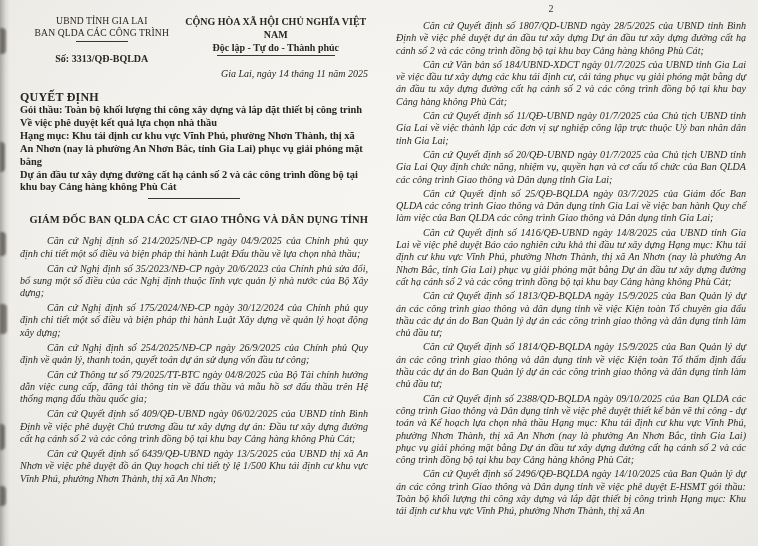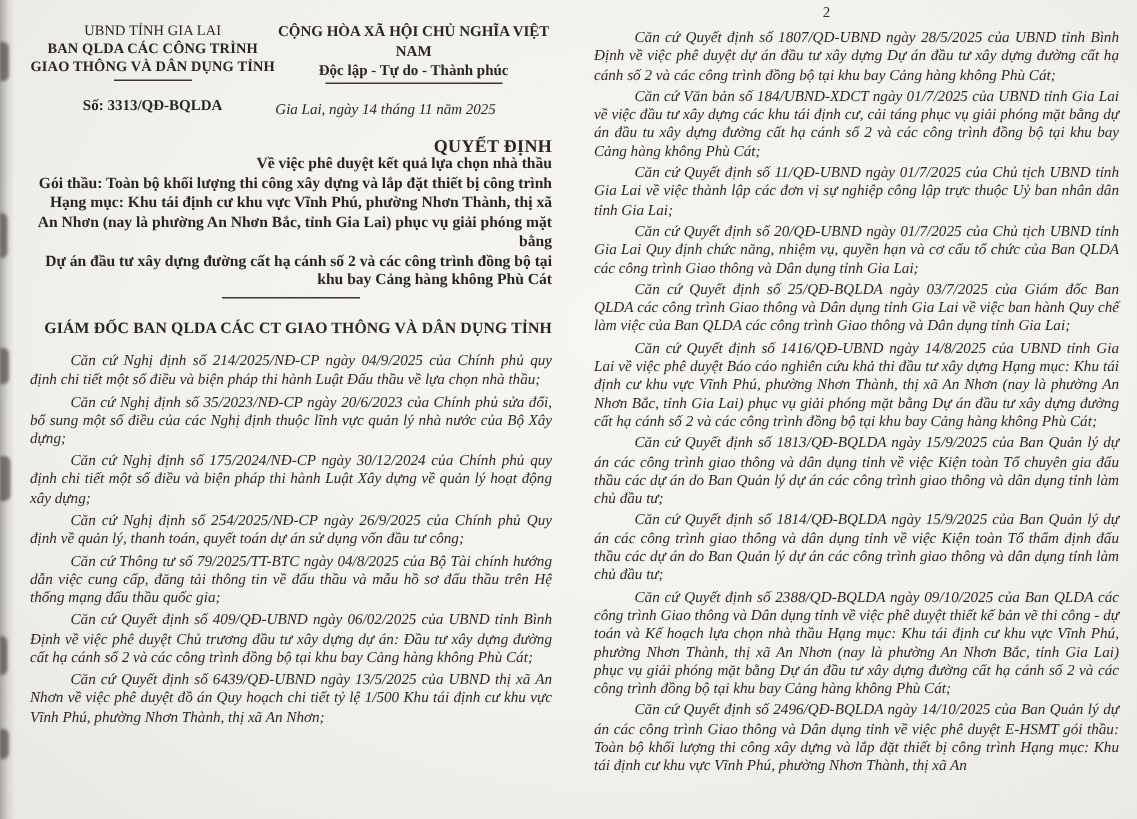--- a/index.html
+++ b/index.html
@@ -39,29 +39,29 @@
 
   .page { height: 546px; overflow: hidden; }
   .page-left  { width: 378px; padding: 15px 10px 0 20px; }
   .page-right { width: 380px; padding: 3px 12px 0 18px; }
 
   
   .hdr { display: flex; }
   .hdr-org { width: 47%; text-align: center; }
   .hdr-nat { width: 53%; text-align: center; }
   .hdr-line   { font-size: 9.6px;  line-height: 12px; letter-spacing: .1px; }
-  .hdr-bold   { font-weight: bold; }
+  .hdr-bold   { font-weight: normal; }
   .rule-sm { width: 52px; border-top: 1.2px solid #3a362f; margin: 2px auto 0; }
   .rule-md { width: 118px; border-top: 1.2px solid #3a362f; margin: 1px auto 0; }
   .doc-number { font-size: 10px; margin-top: 11px; text-align: center; font-weight: bold; }
   .nat-motto { font-size: 10px; font-weight: bold; line-height: 13px; }
-  .place-date { font-size: 10px; font-style: italic; margin-top: 12px; text-align: left; }
+  .place-date { font-size: 10px; font-style: italic; margin-top: 12px; text-align: right; }
 
   
-  .title-block { margin-top: 11px; text-align: right; font-weight: bold; }
+  .title-block { margin-top: 11px; text-align: left; font-weight: bold; }
   .t-main { font-size: 12px;   line-height: 14px; letter-spacing: .2px; }
   .t-sub  { font-size: 10.4px; line-height: 12.9px; }
   .rule-title { width: 92px; border-top: 1.2px solid #3a362f; margin: 4px auto 0; }
 
   .section-heading {
     margin-top: 14px;
     text-align: right;
     font-weight: bold;
     font-size: 10.5px;
     line-height: 13px;
@@ -99,36 +99,35 @@
   <div class="smudge s4"></div>
   <div class="smudge s5"></div>
   <div class="smudge s6"></div>
 
   <div class="page page-left">
 
     <div class="hdr">
       <div class="hdr-org">
         <div class="hdr-line">UBND TỈNH GIA LAI</div>
         <div class="hdr-line hdr-bold">BAN QLDA CÁC CÔNG TRÌNH</div>
-        <div class="hdr-line hdr-bold">GIAO THÔNG VÀ DÂN DỤNG TỈNH</div>
         <div class="rule-sm"></div>
         <div class="doc-number">Số: 3313/QĐ-BQLDA</div>
       </div>
       <div class="hdr-nat">
         <div class="nat-motto">CỘNG HÒA XÃ HỘI CHỦ NGHĨA VIỆT NAM</div>
         <div class="nat-motto">Độc lập - Tự do - Thành phúc</div>
         <div class="rule-md"></div>
         <div class="place-date">Gia Lai, ngày 14 tháng 11 năm 2025</div>
       </div>
     </div>
 
     <div class="title-block">
       <div class="t-main">QUYẾT ĐỊNH</div>
+      <div class="t-sub">Gói thầu: Toàn bộ khối lượng thi công xây dựng và lắp đặt thiết bị công trình</div>
       <div class="t-sub">Về việc phê duyệt kết quả lựa chọn nhà thầu</div>
-      <div class="t-sub">Gói thầu: Toàn bộ khối lượng thi công xây dựng và lắp đặt thiết bị công trình</div>
       <div class="t-sub">Hạng mục: Khu tái định cư khu vực Vĩnh Phú, phường Nhơn Thành, thị xã An Nhơn (nay là phường An Nhơn Bắc, tỉnh Gia Lai) phục vụ giải phóng mặt bằng</div>
       <div class="t-sub">Dự án đầu tư xây dựng đường cất hạ cánh số 2 và các công trình đồng bộ tại khu bay Cảng hàng không Phù Cát</div>
       <div class="rule-title"></div>
     </div>
 
     <div class="section-heading">GIÁM ĐỐC BAN QLDA CÁC CT GIAO THÔNG VÀ DÂN DỤNG TỈNH</div>
 
     <div class="paras">
       <p class="para">Căn cứ Nghị định số 214/2025/NĐ-CP ngày 04/9/2025 của Chính phủ quy định chi tiết một số điều và biện pháp thi hành Luật Đấu thầu về lựa chọn nhà thầu;</p>
       <p class="para">Căn cứ Nghị định số 35/2023/NĐ-CP ngày 20/6/2023 của Chính phủ sửa đổi, bổ sung một số điều của các Nghị định thuộc lĩnh vực quản lý nhà nước của Bộ Xây dựng;</p>

